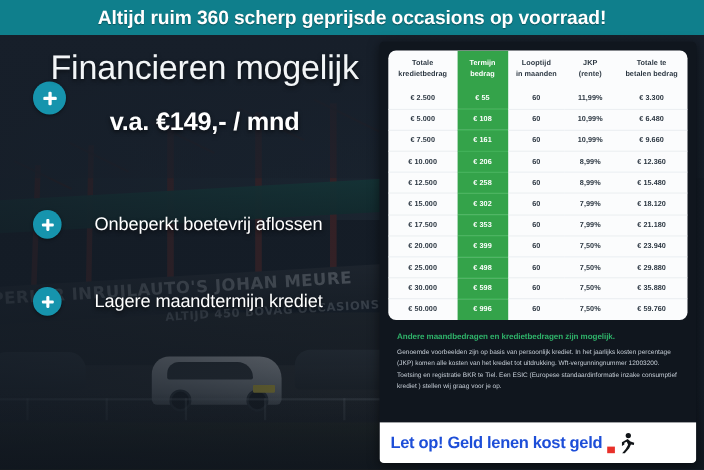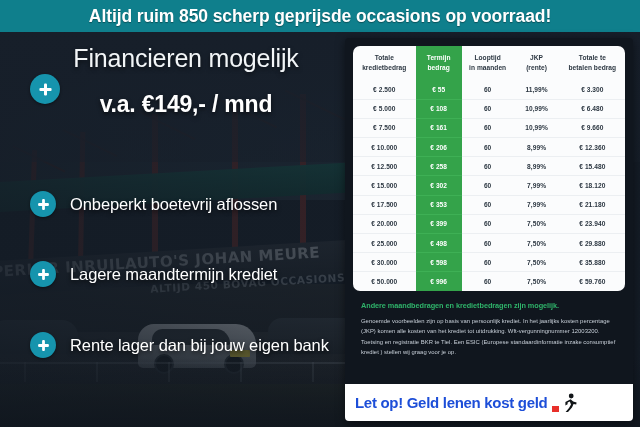--- a/index.html
+++ b/index.html
@@ -141,21 +141,21 @@
 
   
   .left-col {
     position: absolute; left: 0; top: 32px; width: 350px; height: 395px;
   }
   .headline-block {
     position: absolute; left: 30px; top: 12px; width: 312px;
     text-align: center;
   }
   .headline-1 {
-    color: #f2f5f7; font-size: 25px; font-weight: 400;
+    color: #f2f5f7; font-size: 31px; font-weight: 400;
     letter-spacing: -0.2px; line-height: 1.14;
     text-shadow: 0 2px 4px rgba(0,0,0,.55);
   }
   .headline-2 {
     color: #ffffff; font-size: 23px; font-weight: bold;
     letter-spacing: -0.2px; line-height: 1.25; margin-top: 17px;
     text-shadow: 0 2px 4px rgba(0,0,0,.6);
     text-align: center;
   }
 
@@ -163,21 +163,21 @@
     position: absolute; left: 30px; display: flex; align-items: center;
   }
   .plus-badge {
     width: 26px; height: 26px; border-radius: 50%;
     background: #1694ad; flex: 0 0 26px;
     display: flex; align-items: center; justify-content: center;
     box-shadow: 0 1px 3px rgba(0,0,0,.45);
   }
   .plus-badge svg { display: block; }
   .bullet-label {
-    margin-left: 14px; color: #ffffff; font-size: 16.5px;
+    margin-left: 30px; color: #ffffff; font-size: 16.5px;
     font-weight: 400; letter-spacing: -0.1px; white-space: nowrap;
     text-shadow: 0 2px 4px rgba(0,0,0,.7);
   }
   .badge-hero {
     position: absolute; left: 30px; top: 42px;
     width: 30px; height: 30px; border-radius: 50%;
     background: #1694ad;
     display: flex; align-items: center; justify-content: center;
     box-shadow: 0 1px 3px rgba(0,0,0,.45);
   }
@@ -235,21 +235,21 @@
     display: flex; align-items: flex-end; margin-left: 5px; gap: 1px;
   }
   .warn-block {
     width: 7px; height: 6px; background: #e8302a; margin-bottom: 1px;
   }
 </style>
 </head>
 <body>
 
 <div class="banner">
-  <span class="banner-text">Altijd ruim 850 scherp geprijsde occasions op voorraad!</span>
+  <span class="banner-text">Altijd ruim 360 scherp geprijsde occasions op voorraad!</span>
 </div>
 
 <div class="stage">
   <div class="photo">
     <div class="sky"></div>
 
     <div class="mast" style="left:28px;  top:118px; width:5px; height:118px; transform:rotate(2deg);"></div>
     <div class="mast" style="left:78px;  top:100px; width:5px; height:134px; transform:rotate(1deg);"></div>
     <div class="mast" style="left:152px; top:82px;  width:6px; height:150px;"></div>
     <div class="mast" style="left:232px; top:70px;  width:6px; height:160px;"></div>
@@ -317,29 +317,20 @@
   <div class="bullet" style="top:229px;">
     <span class="plus-badge">
       <svg width="15" height="15" viewBox="0 0 15 15" aria-hidden="true">
         <rect x="6.1" y="2.1" width="2.8" height="10.8" rx="1" fill="#ffffff"></rect>
         <rect x="2.1" y="6.1" width="10.8" height="2.8" rx="1" fill="#ffffff"></rect>
       </svg>
     </span>
     <span class="bullet-label">Lagere maandtermijn krediet</span>
   </div>
 
-  <div class="bullet" style="top:300px;">
-    <span class="plus-badge">
-      <svg width="15" height="15" viewBox="0 0 15 15" aria-hidden="true">
-        <rect x="6.1" y="2.1" width="2.8" height="10.8" rx="1" fill="#ffffff"></rect>
-        <rect x="2.1" y="6.1" width="10.8" height="2.8" rx="1" fill="#ffffff"></rect>
-      </svg>
-    </span>
-    <span class="bullet-label">Rente lager dan bij jouw eigen bank</span>
-  </div>
 </div>
 
 <div class="card">
 
   <div class="table-wrap">
     <table>
       <thead>
         <tr>
           <th class="c1">
             <div>Totale</div>

